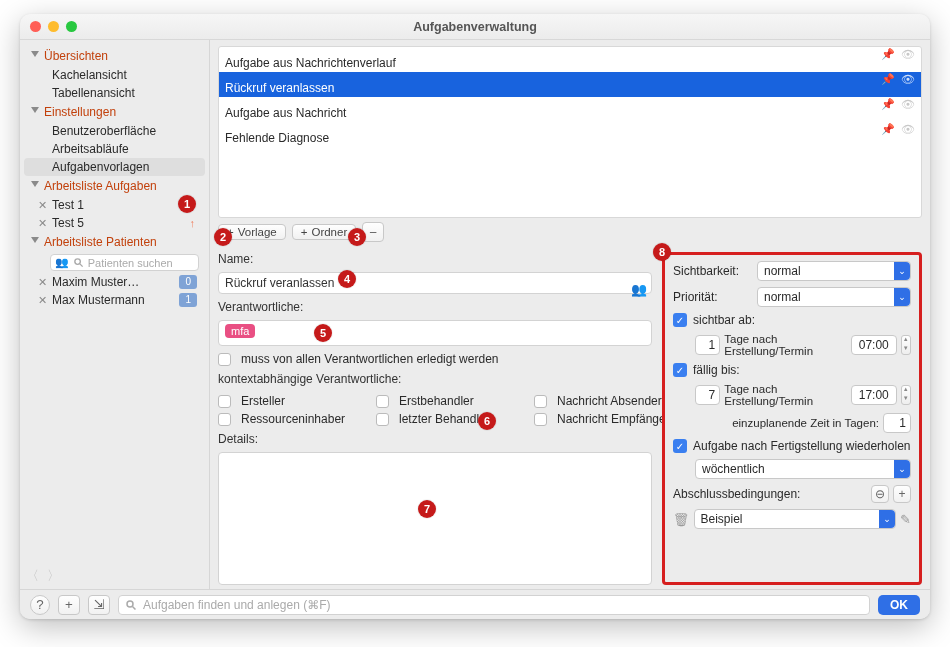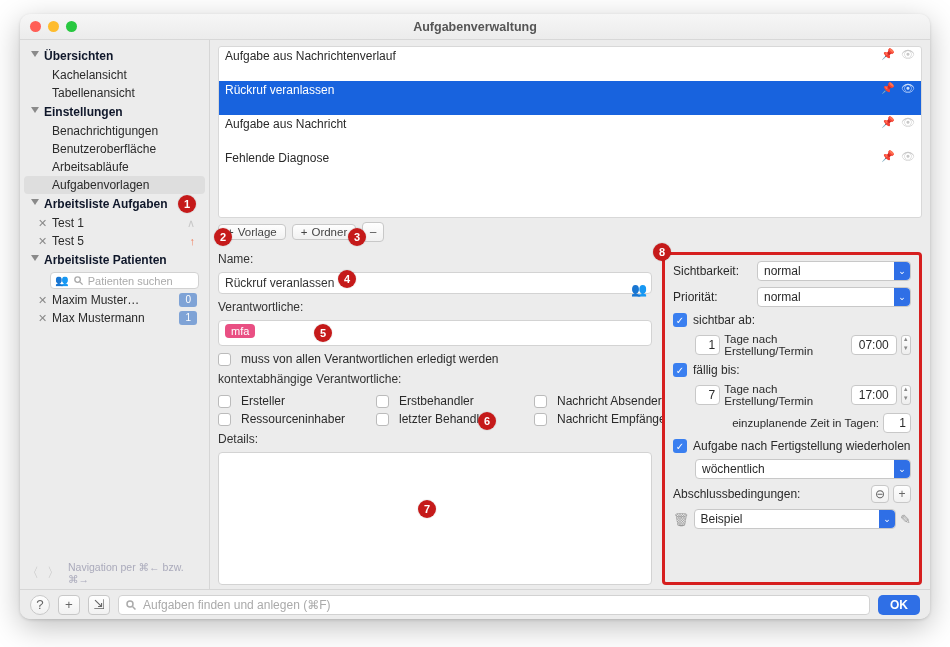--- a/index.html
+++ b/index.html
@@ -54,21 +54,21 @@
   }
   .sidebar {
     width: 190px;
     border-right: 1px solid #d6d6d6;
     background: #ececec;
     padding: 6px 4px;
     font-size: 12px;
     overflow: hidden;
     position: relative;
   }
-  .sb-group { font-weight: 700; padding: 3px 6px 3px 20px; position: relative; color: #0f172a; }
+  .sb-group { font-weight: 400; padding: 3px 6px 3px 20px; position: relative; color: #c2410c; }
   .sb-group .chev {
     position: absolute; left: 7px; top: 5px;
     width: 0; height: 0; border-left: 4px solid transparent; border-right: 4px solid transparent; border-top: 6px solid #8a8a8a;
   }
   .sb-item { padding: 2px 6px 2px 28px; border-radius: 4px; position:relative; }
   .sb-item.sel { background: #dedede; }
   .sb-item .xico {
     position: absolute; left: 14px; top: 3px; color: #8a8a8a; font-size: 11px;
   }
   .sb-item .badge {
@@ -104,23 +104,23 @@
   }
   .list {
     background: #fff;
     margin: 6px 8px 0 8px;
     border: 1px solid #d8d8d8;
     border-radius: 3px;
     height: 172px;
     overflow: hidden;
   }
   .row {
-    display:flex; align-items:flex-start;
+    display:flex; align-items:flex-end;
     padding: 2px 6px;
-    height: 34px;
+    height: 25px;
     position: relative;
   }
   .row.selected { background: #1863de; color: #fff; }
   .row .ricons {
     position:absolute; right:6px; top:1px;
     display:flex; gap:6px; color:#c8c8c8; font-size:11px;
   }
   .row.selected .ricons { color: #cfe0fb; }
   .listbar {
     display:flex; align-items:center; gap: 6px;
@@ -267,21 +267,20 @@
   </div>
 
   <div class="body">
 
     <div class="sidebar">
       <div class="sb-group"><span class="chev"></span><span>Übersichten</span></div>
       <div class="sb-item"><span>Kachelansicht</span></div>
       <div class="sb-item"><span>Tabellenansicht</span></div>
 
       <div class="sb-group"><span class="chev"></span><span>Einstellungen</span></div>
-      <div class="sb-item"><span>Benachrichtigungen</span></div>
       <div class="sb-item"><span>Benutzeroberfläche</span></div>
       <div class="sb-item"><span>Arbeitsabläufe</span></div>
       <div class="sb-item sel"><span>Aufgabenvorlagen</span></div>
 
       <div class="sb-group"><span class="chev"></span><span>Arbeitsliste Aufgaben</span></div>
       <div class="sb-item"><span class="xico">✕</span><span>Test 1</span><span class="sbarrow" style="top:3px">∧</span></div>
       <div class="sb-item"><span class="xico">✕</span><span>Test 5</span><span class="sbarrow" style="top:3px;color:#f08060">↑</span></div>
 
       <div class="sb-group"><span class="chev"></span><span>Arbeitsliste Patienten</span></div>
       <div class="sb-search">
@@ -291,21 +290,20 @@
             <line x1="15" y1="15" x2="21" y2="21"></line>
           </svg>
         <span>Patienten suchen</span>
       </div>
       <div class="sb-item"><span class="xico">✕</span><span>Maxim Muster…</span><span class="badge">0</span></div>
       <div class="sb-item"><span class="xico">✕</span><span>Max Mustermann</span><span class="badge">1</span></div>
 
       <div class="sb-footer">
         <span class="nav">〈</span>
         <span class="nav">〉</span>
-        <span>Navigation per ⌘← bzw. ⌘→</span>
       </div>
 
       <div class="redbadge" style="top:155px; left:158px">1</div>
     </div>
 
     <div class="main">
       <div class="list">
         <div class="row">
             <span>Aufgabe aus Nachrichtenverlauf</span>
             <span class="ricons">

